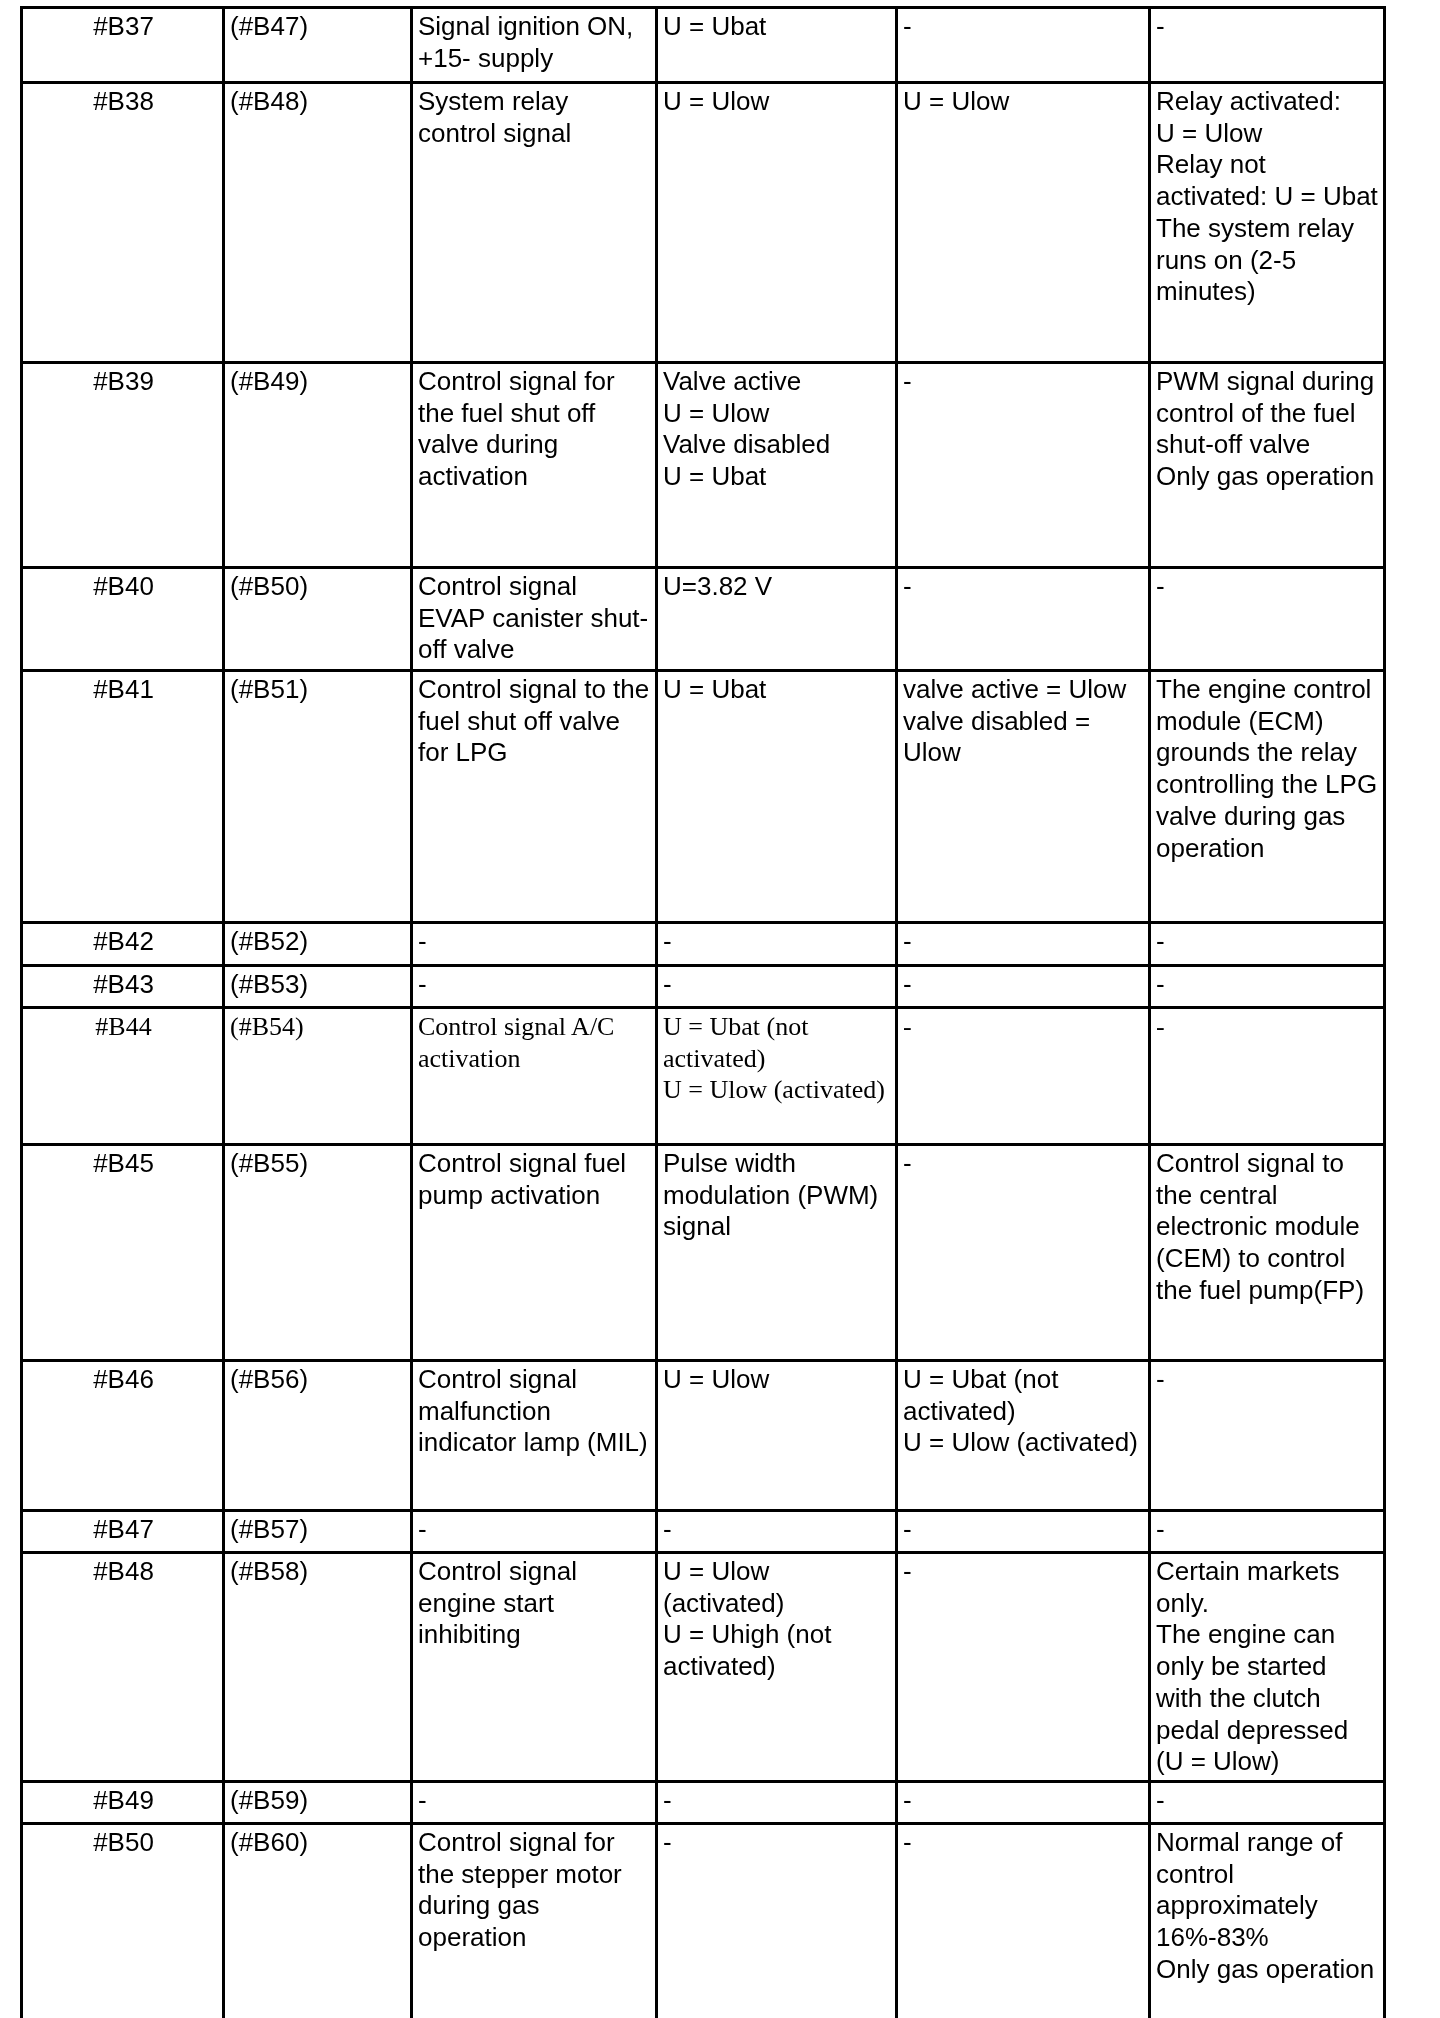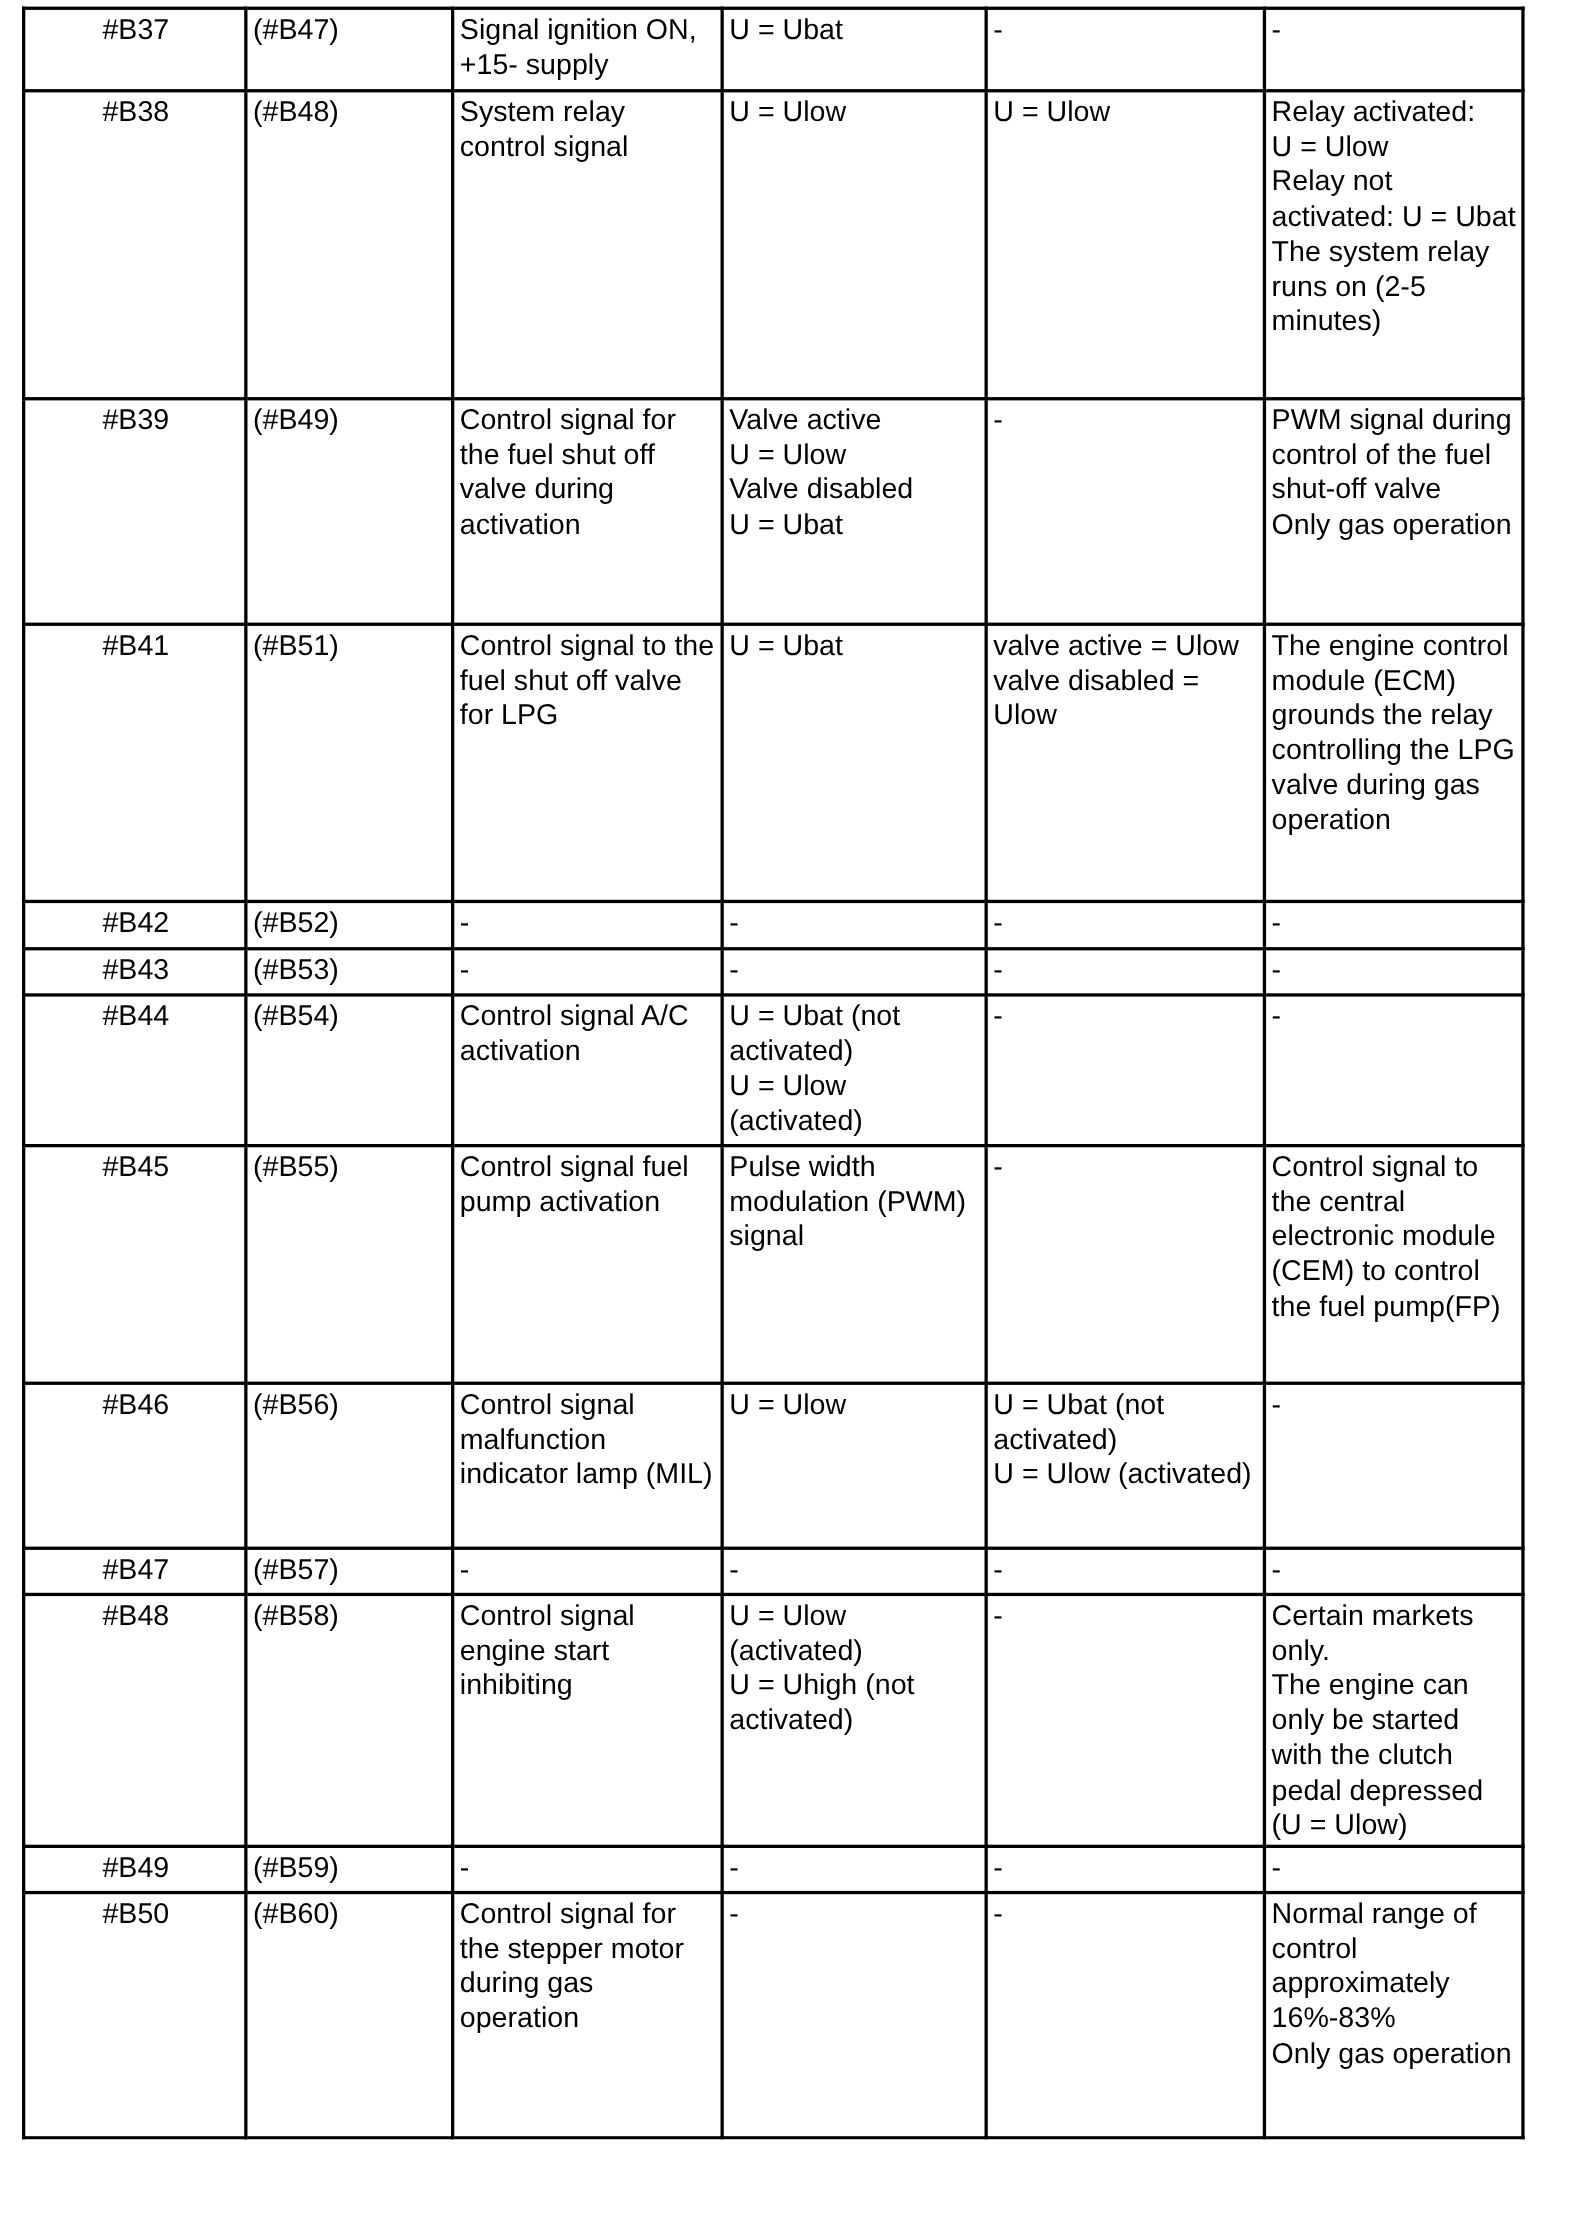--- a/index.html
+++ b/index.html
@@ -70,20 +70,28 @@
         <td>(#B49)</td>
         <td>Control signal for the fuel shut off valve during activation</td>
         <td>Valve active
 U = Ulow
 Valve disabled
 U = Ubat</td>
         <td>-</td>
         <td>PWM signal during control of the fuel shut-off valve
 Only gas operation</td>
       </tr>
+      <tr style="height: 103px;">
+        <td>#B40</td>
+        <td>(#B50)</td>
+        <td>Control signal EVAP canister shut-off valve</td>
+        <td>U=3.82 V</td>
+        <td>-</td>
+        <td>-</td>
+      </tr>
       <tr style="height: 252px;">
         <td>#B41</td>
         <td>(#B51)</td>
         <td>Control signal to the fuel shut off valve for LPG</td>
         <td>U = Ubat</td>
         <td>valve active = Ulow
 valve disabled = Ulow</td>
         <td>The engine control module (ECM) grounds the relay controlling the LPG valve during gas operation</td>
       </tr>
       <tr style="height: 43px;">
@@ -95,21 +103,21 @@
         <td>-</td>
       </tr>
       <tr style="height: 42px;">
         <td>#B43</td>
         <td>(#B53)</td>
         <td>-</td>
         <td>-</td>
         <td>-</td>
         <td>-</td>
       </tr>
-      <tr style="height: 137px;">
+      <tr style="height: 137px; font-family: Liberation Serif, serif;">
         <td>#B44</td>
         <td>(#B54)</td>
         <td>Control signal A/C activation</td>
         <td>U = Ubat (not activated)
 U = Ulow (activated)</td>
         <td>-</td>
         <td>-</td>
       </tr>
       <tr style="height: 216px;">
         <td>#B45</td>

